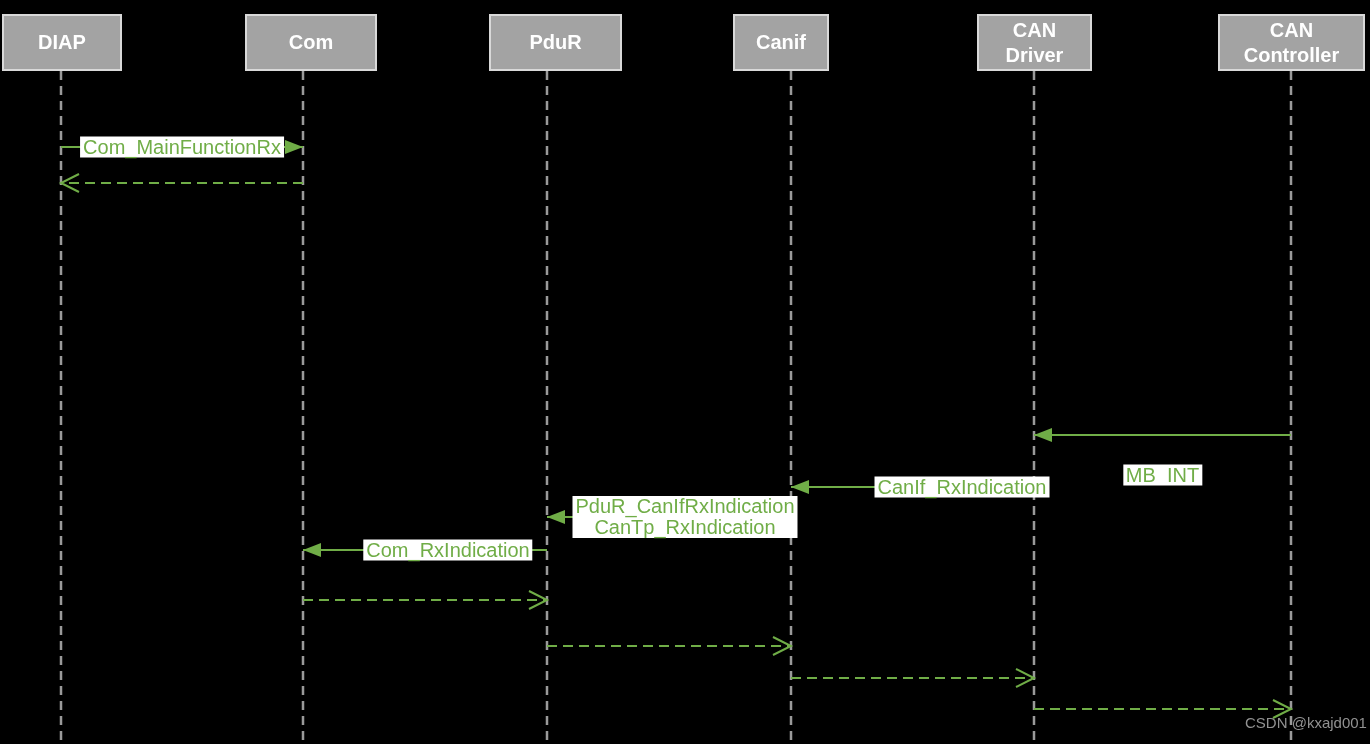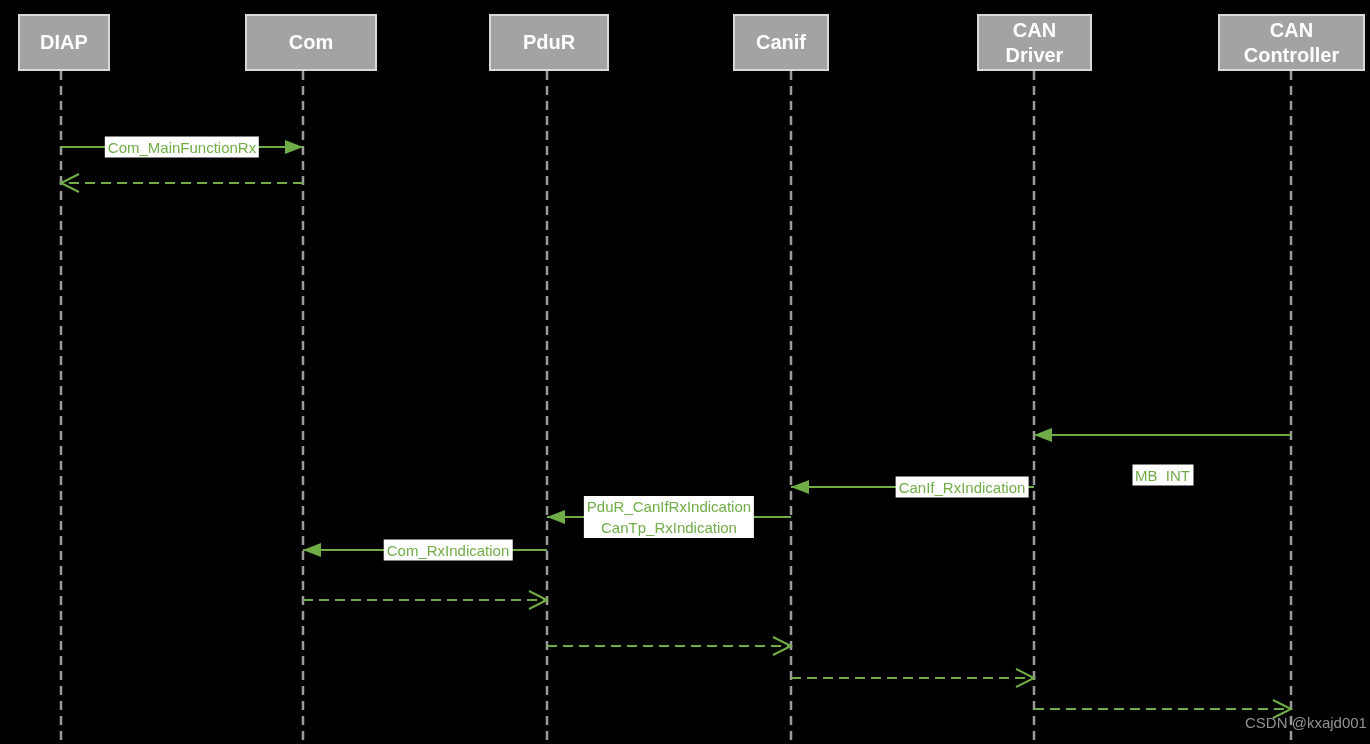--- a/index.html
+++ b/index.html
@@ -57,21 +57,21 @@
     font-size: 20px;
     line-height: 25px;
     text-align: center;
     white-space: pre-line;
   }
   .msg-label {
     position: absolute;
     transform: translate(-50%, -50%);
     background: var(--label-bg);
     color: var(--arrow);
-    font-size: 15px;
+    font-size: 20px;
     line-height: 21px;
     padding: 0 3px;
     white-space: pre;
     text-align: center;
     z-index: 3;
   }
   #watermark {
     position: absolute;
     left: 1245px;
     top: 714px;
@@ -106,39 +106,39 @@
       <line x1="1291" x2="1034" y1="435" y2="435" class="msg solid" marker-end="url(#head-filled)"></line>
       <line x1="1034" x2="791" y1="487" y2="487" class="msg solid" marker-end="url(#head-filled)"></line>
       <line x1="791" x2="547" y1="517" y2="517" class="msg solid" marker-end="url(#head-filled)"></line>
       <line x1="547" x2="303" y1="550" y2="550" class="msg solid" marker-end="url(#head-filled)"></line>
       <line x1="303" x2="547" y1="600" y2="600" class="msg dashed" marker-end="url(#head-open)"></line>
       <line x1="547" x2="791" y1="646" y2="646" class="msg dashed" marker-end="url(#head-open)"></line>
       <line x1="791" x2="1034" y1="678" y2="678" class="msg dashed" marker-end="url(#head-open)"></line>
       <line x1="1034" x2="1291" y1="709" y2="709" class="msg dashed" marker-end="url(#head-open)"></line>
     </svg>
   <div id="watermark">CSDN @kxajd001</div>
-<div class="actor-box" style="left: 18px; width: 92px;">
+<div class="actor-box" style="left: 2px; width: 120px;">
       <span>DIAP</span>
     </div>
     <div class="actor-box" style="left: 245px; width: 132px;">
       <span>Com</span>
     </div>
-    <div class="actor-box" style="left: 489px; width: 120px;">
+    <div class="actor-box" style="left: 489px; width: 133px;">
       <span>PduR</span>
     </div>
     <div class="actor-box" style="left: 733px; width: 96px;">
       <span>Canif</span>
     </div>
     <div class="actor-box" style="left: 977px; width: 115px;">
       <span>CAN
 Driver</span>
     </div>
     <div class="actor-box" style="left: 1218px; width: 147px;">
       <span>CAN
 Controller</span>
     </div>
     <div class="msg-label" style="left: 182px; top: 147px;">Com_MainFunctionRx</div>
     <div class="msg-label" style="left: 1162.5px; top: 435px; margin-top: 40px;">MB  INT</div>
     <div class="msg-label" style="left: 962px; top: 487px;">CanIf_RxIndication</div>
-    <div class="msg-label" style="left: 669px; top: 517px;">PduR_CanIfRxIndication
+    <div class="msg-label" style="left: 685px; top: 517px;">PduR_CanIfRxIndication
 CanTp_RxIndication</div>
     <div class="msg-label" style="left: 448px; top: 550px;">Com_RxIndication</div>
   </div>
 
 </body></html>

